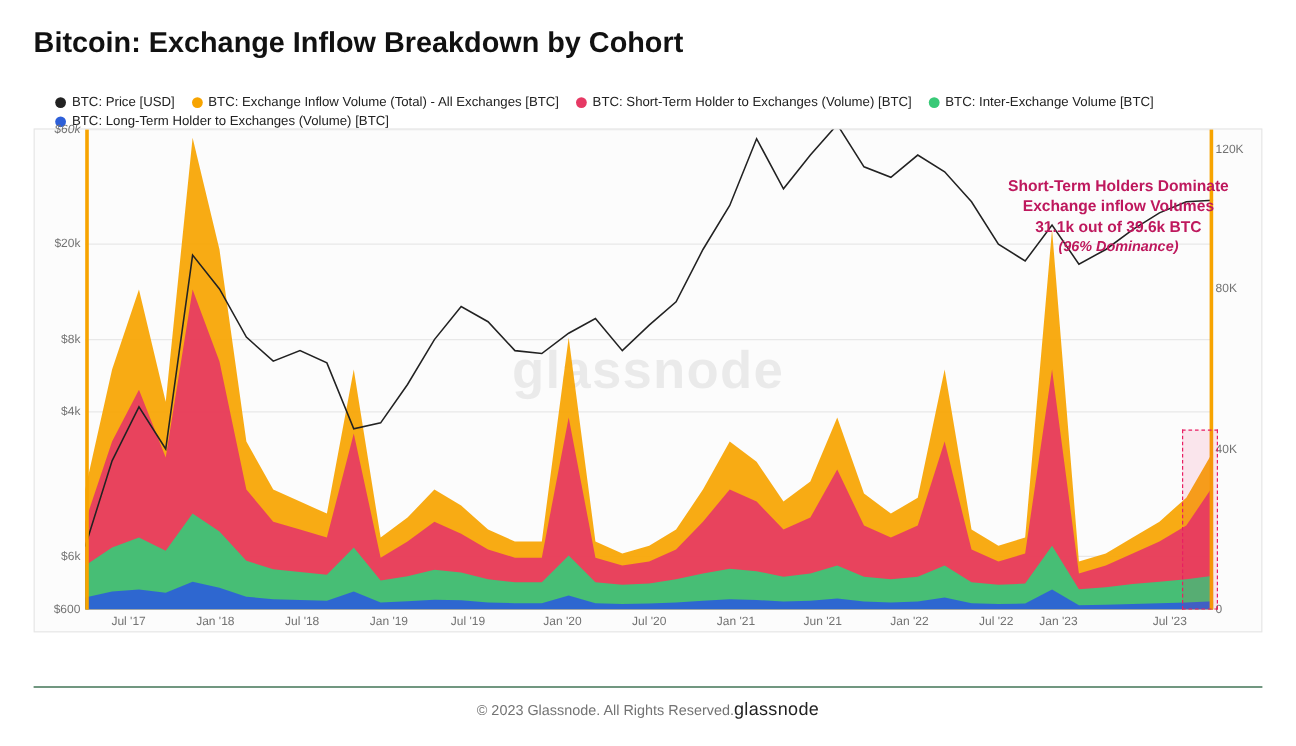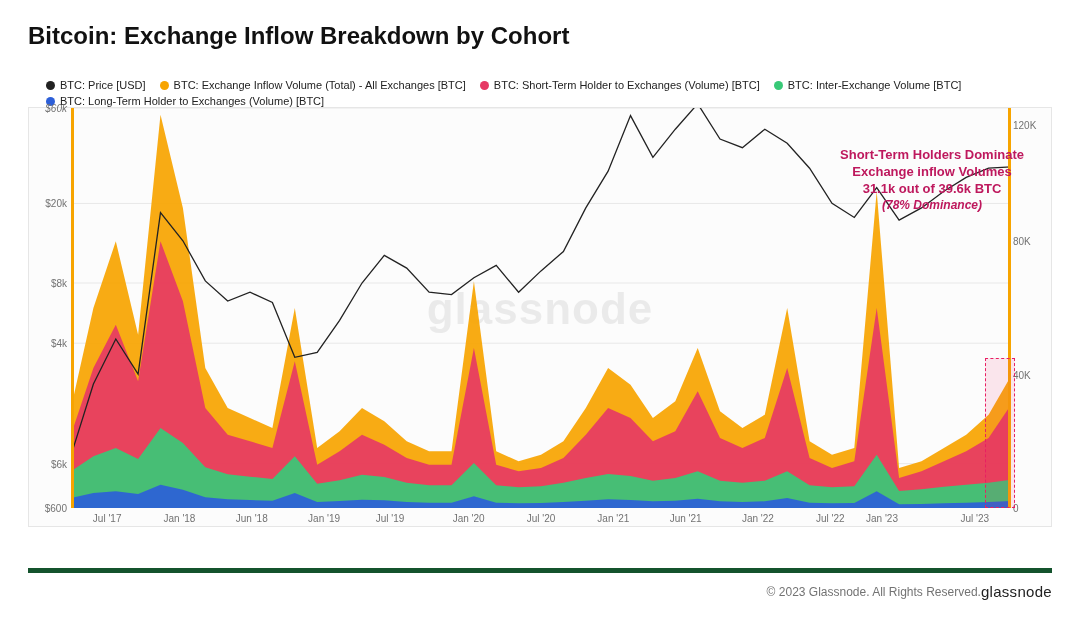--- a/index.html
+++ b/index.html
@@ -112,25 +112,25 @@
     border: 1px dashed #e91e63;
     background: rgba(233,30,99,0.10);
     pointer-events: none;
   }
   .footer {
     position: absolute;
     left: 28px;
     bottom: 22px;
     width: 1024px;
     display: flex;
-    justify-content: flex-end;
+    justify-content: center;
     align-items: center;
     font-size: 12px;
     color: #737373;
-    border-top: 5px solid #14532d;
+    border-top: 1px solid #14532d;
     padding-top: 10px;
   }
   .brand { font-weight: 500; color: #222; font-size: 15px; letter-spacing: 0.3px; }
   .side-bar {
     position: absolute;
     top: 0;
     width: 3px;
     height: 400px;
     background: #f7a400;
   }
@@ -178,21 +178,21 @@
   <div id="yr">
       <div class="ylabel-right" style="top: 400px;">0</div>
       <div class="ylabel-right" style="top: 266.667px;">40K</div>
       <div class="ylabel-right" style="top: 133.333px;">80K</div>
       <div class="ylabel-right" style="top: 0px; margin-top: 17px;">120K</div>
     </div>
 
   <div id="xl">
       <div class="xlabel" style="left: 78.1538px;">Jul '17</div>
       <div class="xlabel" style="left: 150.462px;">Jan '18</div>
-      <div class="xlabel" style="left: 222.769px;">Jun '18</div>
+      <div class="xlabel" style="left: 222.769px;">Jul '18</div>
       <div class="xlabel" style="left: 295.077px;">Jan '19</div>
       <div class="xlabel" style="left: 361px;">Jul '19</div>
       <div class="xlabel" style="left: 439.692px;">Jan '20</div>
       <div class="xlabel" style="left: 512px; margin-top: 16px;">Jul '20</div>
       <div class="xlabel" style="left: 584.308px;">Jan '21</div>
       <div class="xlabel" style="left: 656.615px;">Jun '21</div>
       <div class="xlabel" style="left: 728.923px;">Jan '22</div>
       <div class="xlabel" style="left: 801.231px;">Jul '22</div>
       <div class="xlabel" style="left: 853px;">Jan '23</div>
       <div class="xlabel" style="left: 945.846px;">Jul '23</div>
@@ -219,19 +219,19 @@
   <div class="side-bar" style="left:42px"></div>
   <div class="side-bar" style="left:979px"></div>
 
   <div class="highlight-box" id="hbox" style="left: 955.619px; width: 30.381px; top: 250px; height: 150px;"></div>
 </div>
 
 <div class="annot" id="annot" style="color: #be185d;">
   <div>Short-Term Holders Dominate</div>
   <div>Exchange inflow Volumes</div>
   <div>31.1k out of 39.6k BTC</div>
-  <div class="annot-sub">(78% Dominance)</div>
+  <div class="annot-sub">(96% Dominance)</div>
 </div>
 
 <div class="footer">
   <span>© 2023 Glassnode. All Rights Reserved.</span>
   <span class="brand">glassnode</span>
 </div>
 
 </body></html>

